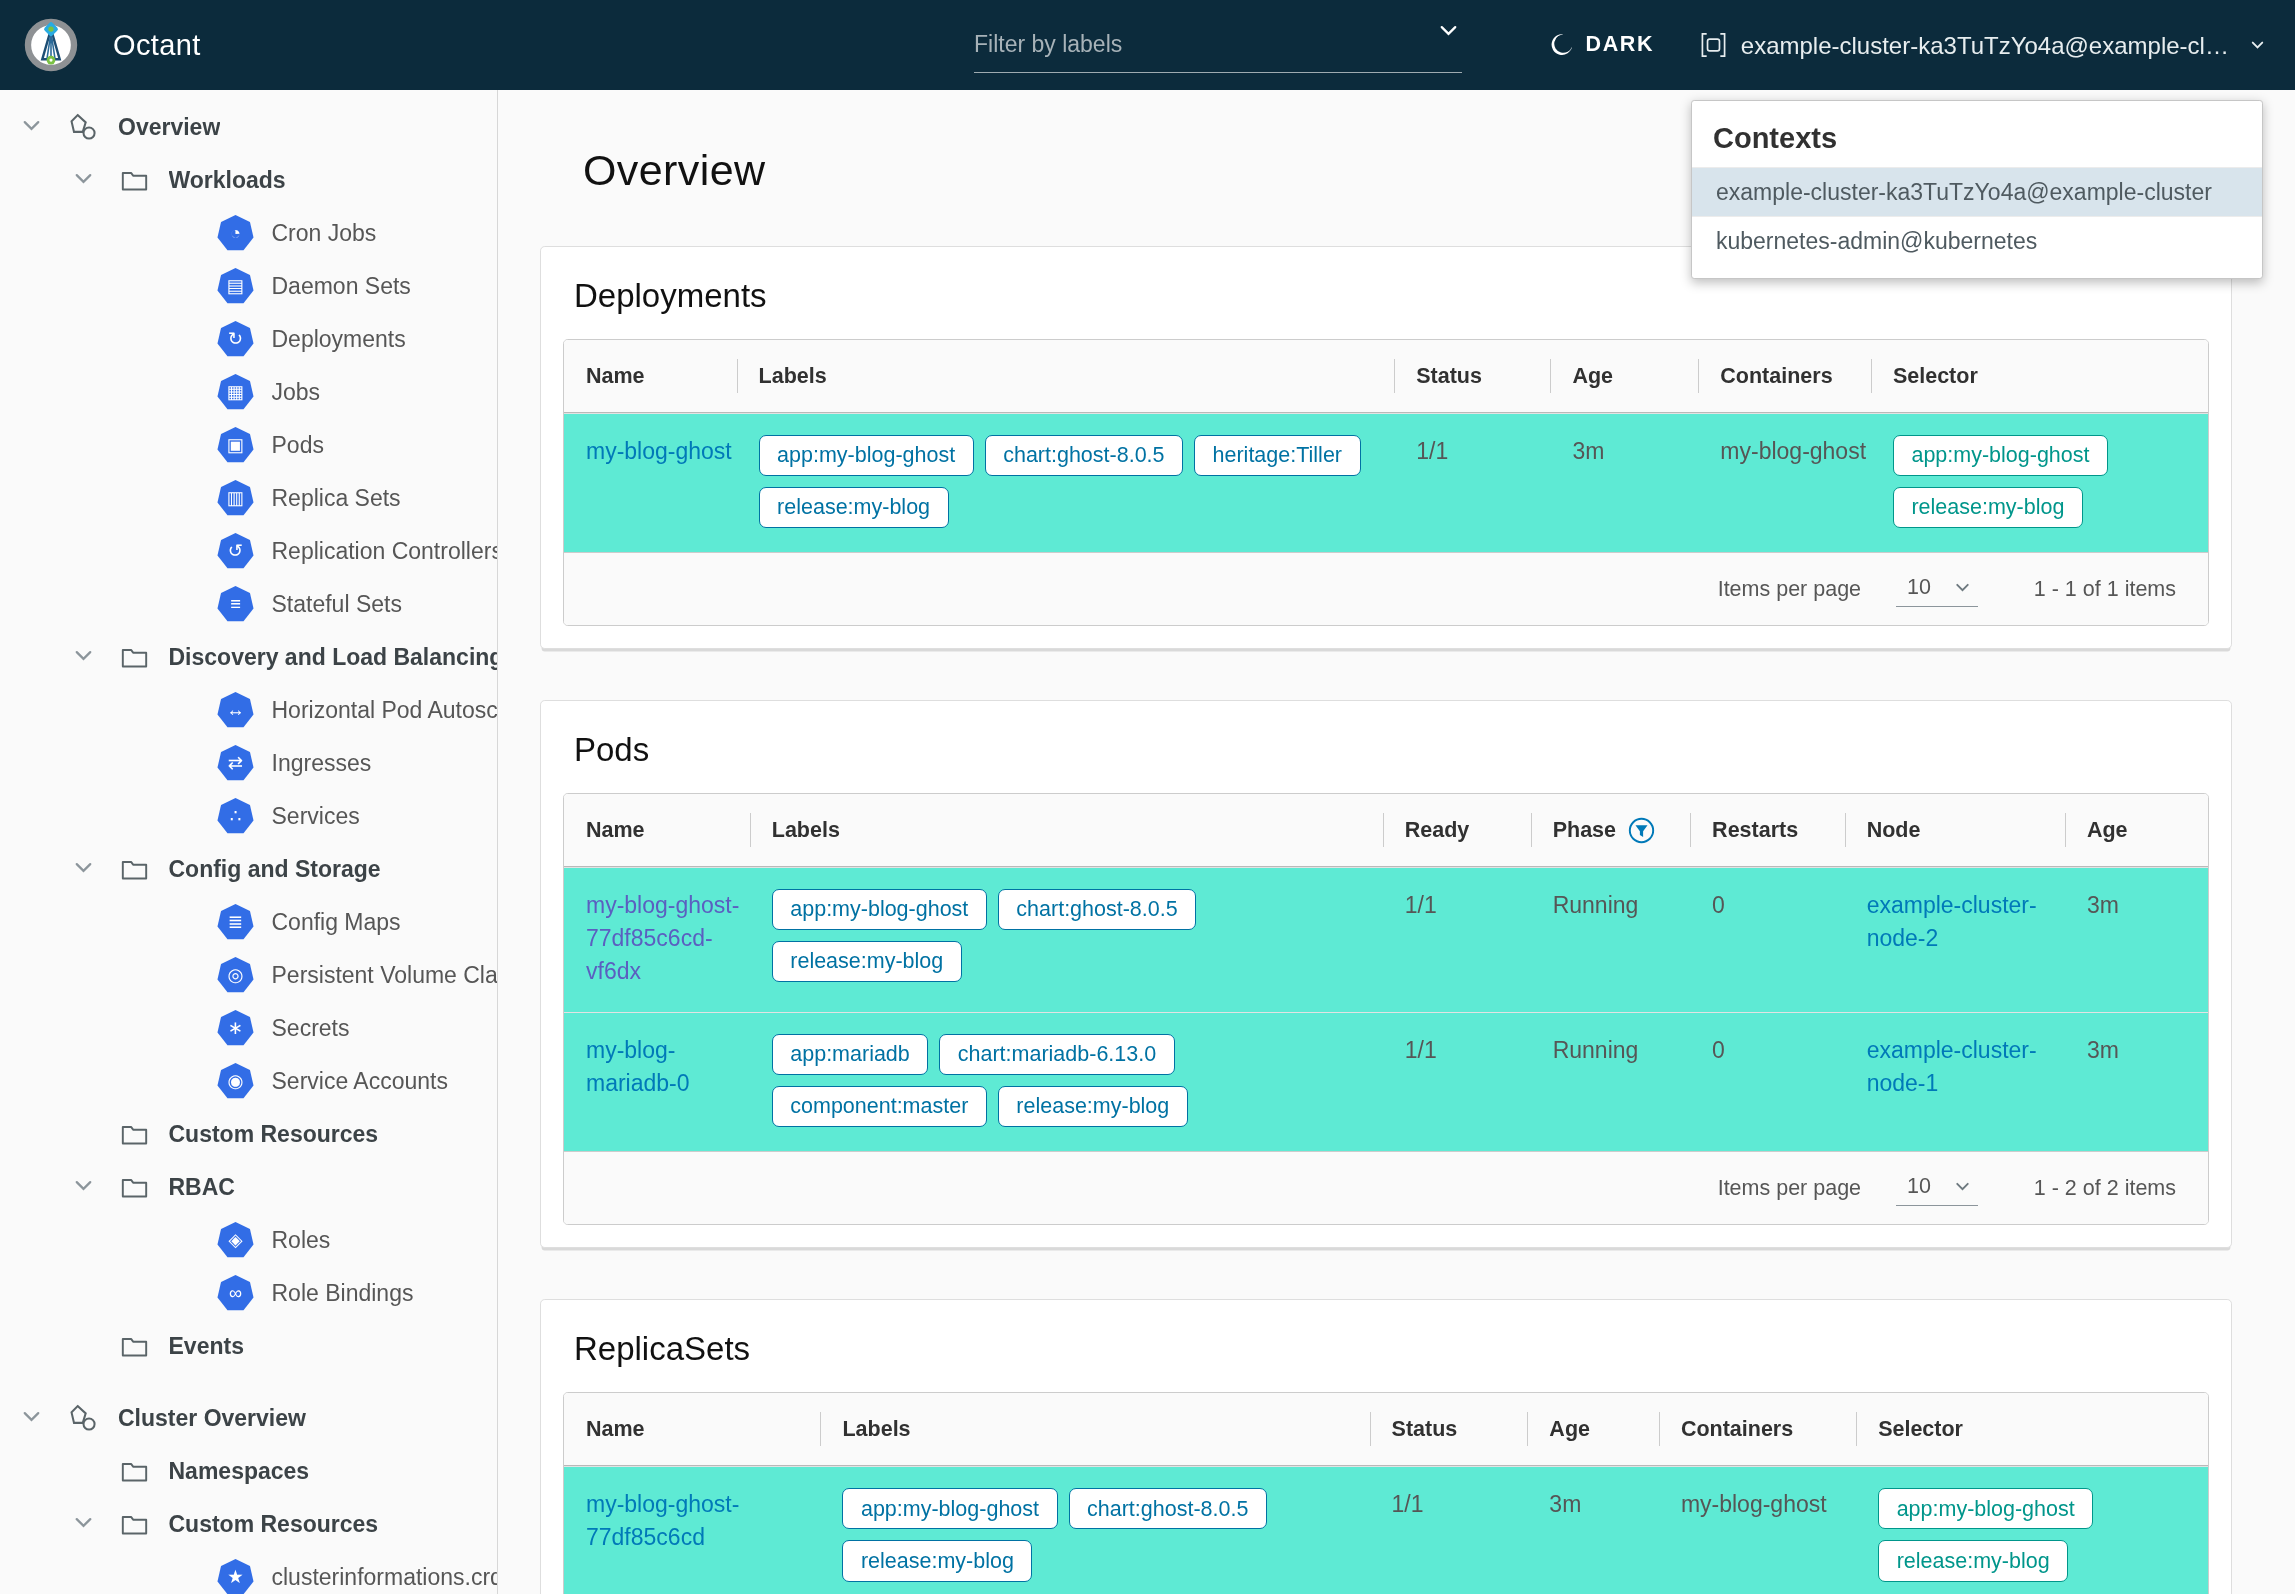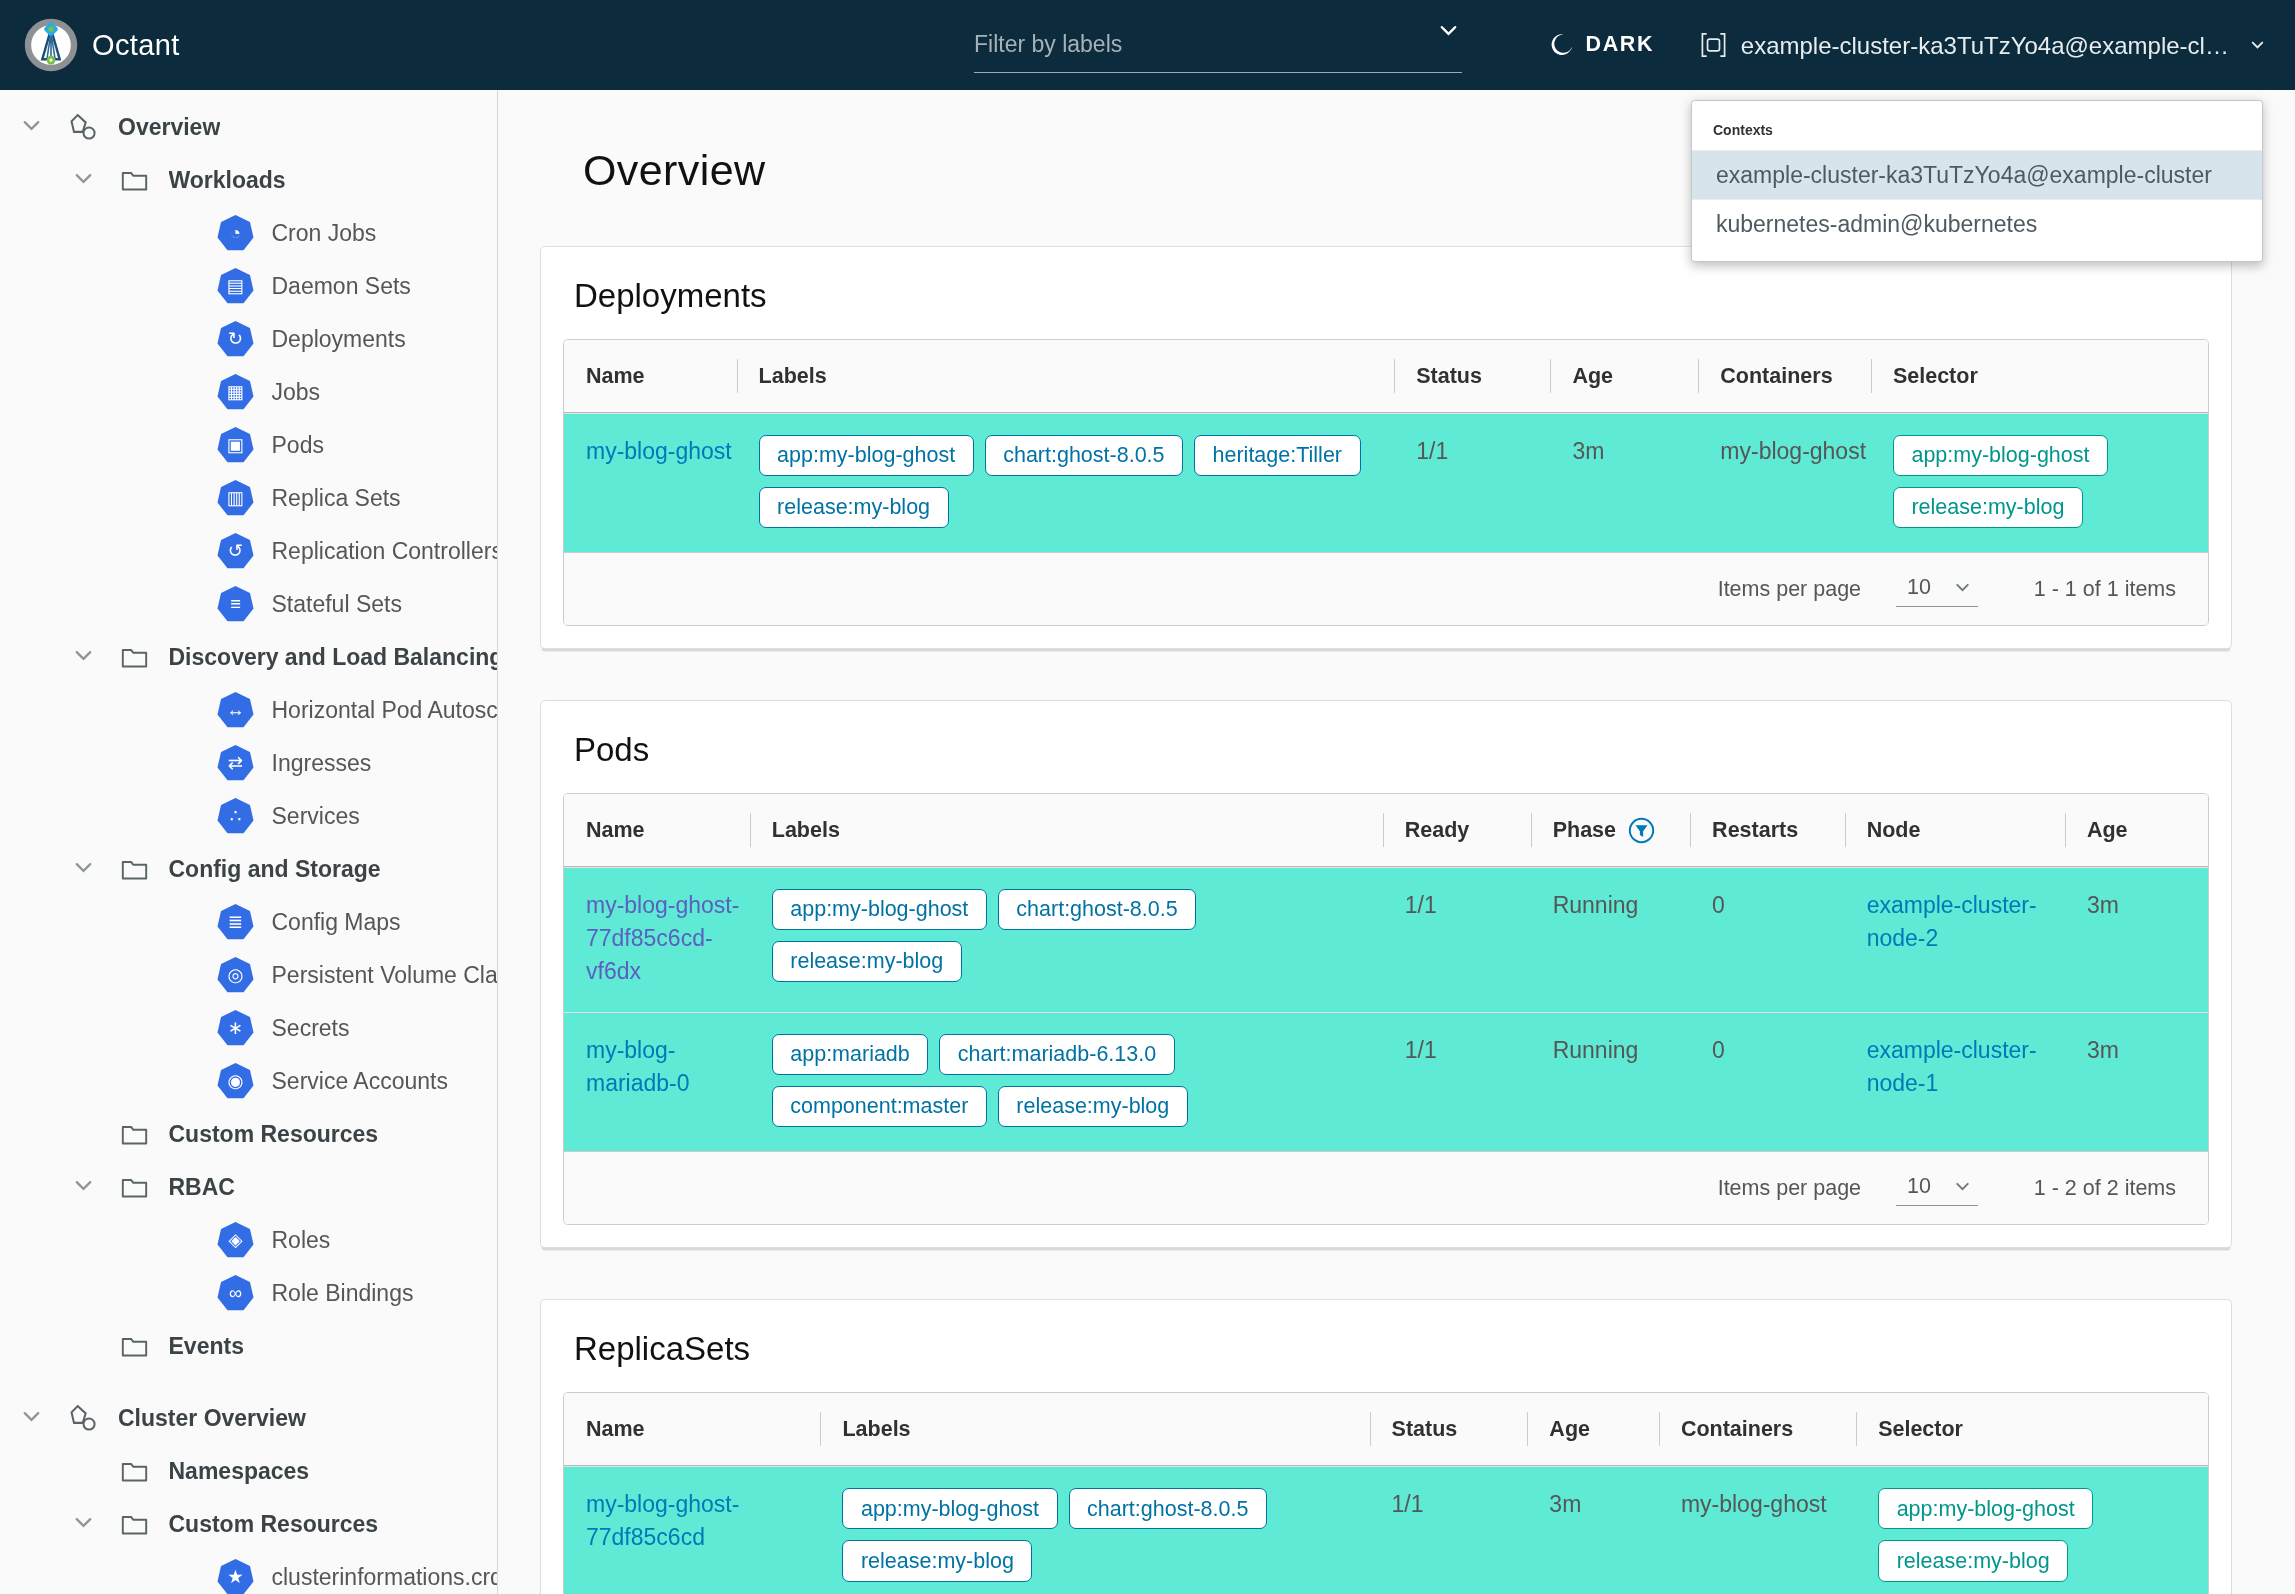--- a/index.html
+++ b/index.html
@@ -8,38 +8,38 @@
     --c-text:#565656; --c-dark:#313131; --c-border:#cccccc;
   }
   *{box-sizing:border-box;margin:0;padding:0}
   html,body{width:2295px;height:1594px;overflow:hidden}
   body{font-family:"Liberation Sans",sans-serif;background:var(--c-bg);color:var(--c-text)}
   .app{position:relative;width:2295px;height:1594px;overflow:hidden;background:var(--c-bg)}
 
   
   .header{position:absolute;top:0;left:0;width:100%;height:90px;background:var(--c-header);z-index:5}
   .header .logo{position:absolute;left:24px;top:50%;transform:translateY(-50%);width:54px;height:54px}
-  .brand{position:absolute;left:92px;top:50%;transform:translateY(-50%);color:#fff;font-size:29px;font-weight:400;letter-spacing:0.4px}
+  .brand{position:absolute;left:113px;top:50%;transform:translateY(-50%);color:#fff;font-size:29px;font-weight:400;letter-spacing:0.4px}
   .ns-select{position:absolute;left:546px;top:50%;transform:translateY(-50%);width:399px;height:59px;border:1.6px solid var(--c-accent);border-radius:4.8px;display:flex;align-items:center;padding:0 21px;cursor:pointer}
   .ns-select .val{color:var(--c-accent);font-size:24px;flex:1}
   .caret-down{width:0;height:0;border-left:8.8px solid transparent;border-right:8.8px solid transparent;border-top:11px solid var(--c-accent)}
   .filter-wrap{position:absolute;left:974px;top:50%;transform:translateY(-50%);width:488px;height:56px;border-bottom:1.6px solid #9fabb1;display:flex;}
   .filter-wrap input{flex:1;background:transparent;border:none;outline:none;font-size:23px;color:#fff;font-family:inherit}
   .filter-wrap input::placeholder{color:#a7b2b8}
   .filter-wrap .chev{color:#fff;width:27px;height:27px}
   .theme-toggle{position:absolute;left:1549px;top:50%;transform:translateY(-50%);display:flex;align-items:center;gap:11px;color:#fff;cursor:pointer}
   .theme-toggle .lbl{font-size:21.5px;font-weight:700;letter-spacing:1.6px}
   .context-btn{position:absolute;left:1699px;top:50%;transform:translateY(-50%);display:flex;align-items:center;gap:12.8px;color:#e7edef;cursor:pointer}
   .context-btn .lbl{font-size:24px;max-width:494px;white-space:nowrap;overflow:hidden;text-overflow:ellipsis}
   .context-btn .chev{width:19px;height:19px;color:#e7edef}
   svg{display:block}
 
   
   .ctx-panel{position:absolute;left:1691px;top:100px;width:572px;background:#fff;border:0.8px solid #c6c6c6;border-radius:3.2px;box-shadow:0 3.2px 11px rgba(0,0,0,.25);z-index:9;padding-top:14.3px}
-  .ctx-title{font-size:14px;font-weight:700;color:var(--c-dark);padding:6.4px 21px 12.8px}
+  .ctx-title{font-size:29px;font-weight:700;color:var(--c-dark);padding:6.4px 21px 12.8px}
   .ctx-item{height:49px;display:flex;align-items:center;padding:0 24px;font-size:23px;color:#4f5a60;border-top:0.8px solid #ececec;cursor:pointer;white-space:nowrap;overflow:hidden}
   .ctx-item span{overflow:hidden;text-overflow:ellipsis}
   .ctx-item.selected{background:#d8e4ec}
   .ctx-panel .pad-b{height:12.8px}
 
   
   .sidebar{position:absolute;top:90px;left:0;width:498px;height:1504px;background:var(--c-bg);border-right:0.8px solid #d7d7d7;overflow:hidden;padding-top:11px}
   .nav-row{height:53px;display:flex;align-items:center;cursor:pointer}
   .nav-row.gap{margin-top:19px}
   .nav-row .chev-slot{width:32px;height:32px;color:#8c959b;flex:none}

